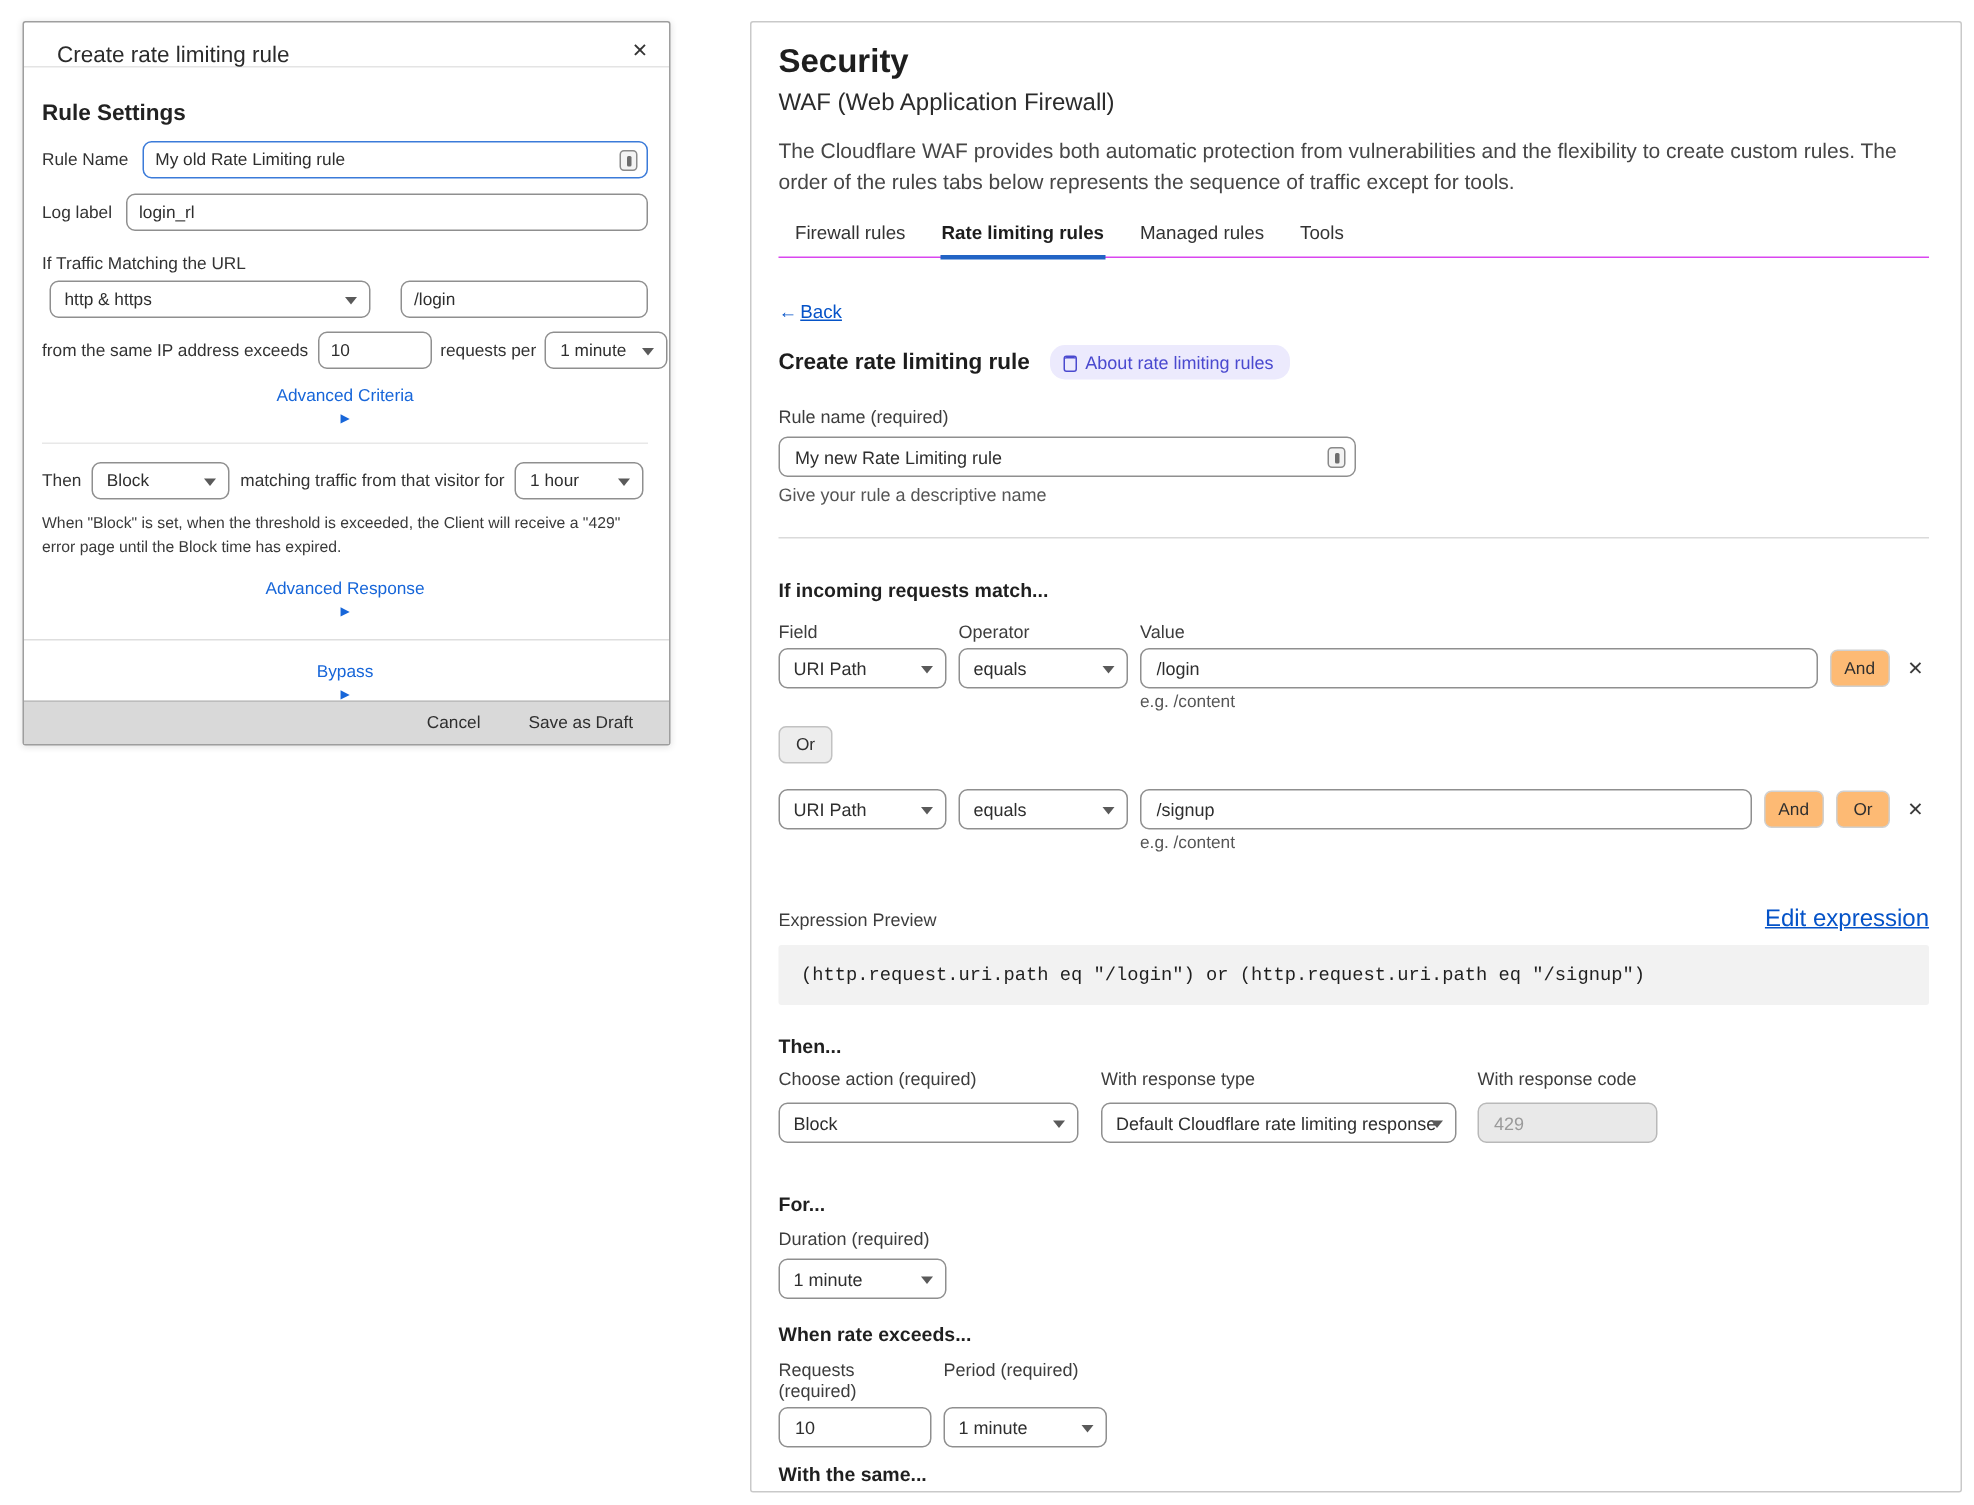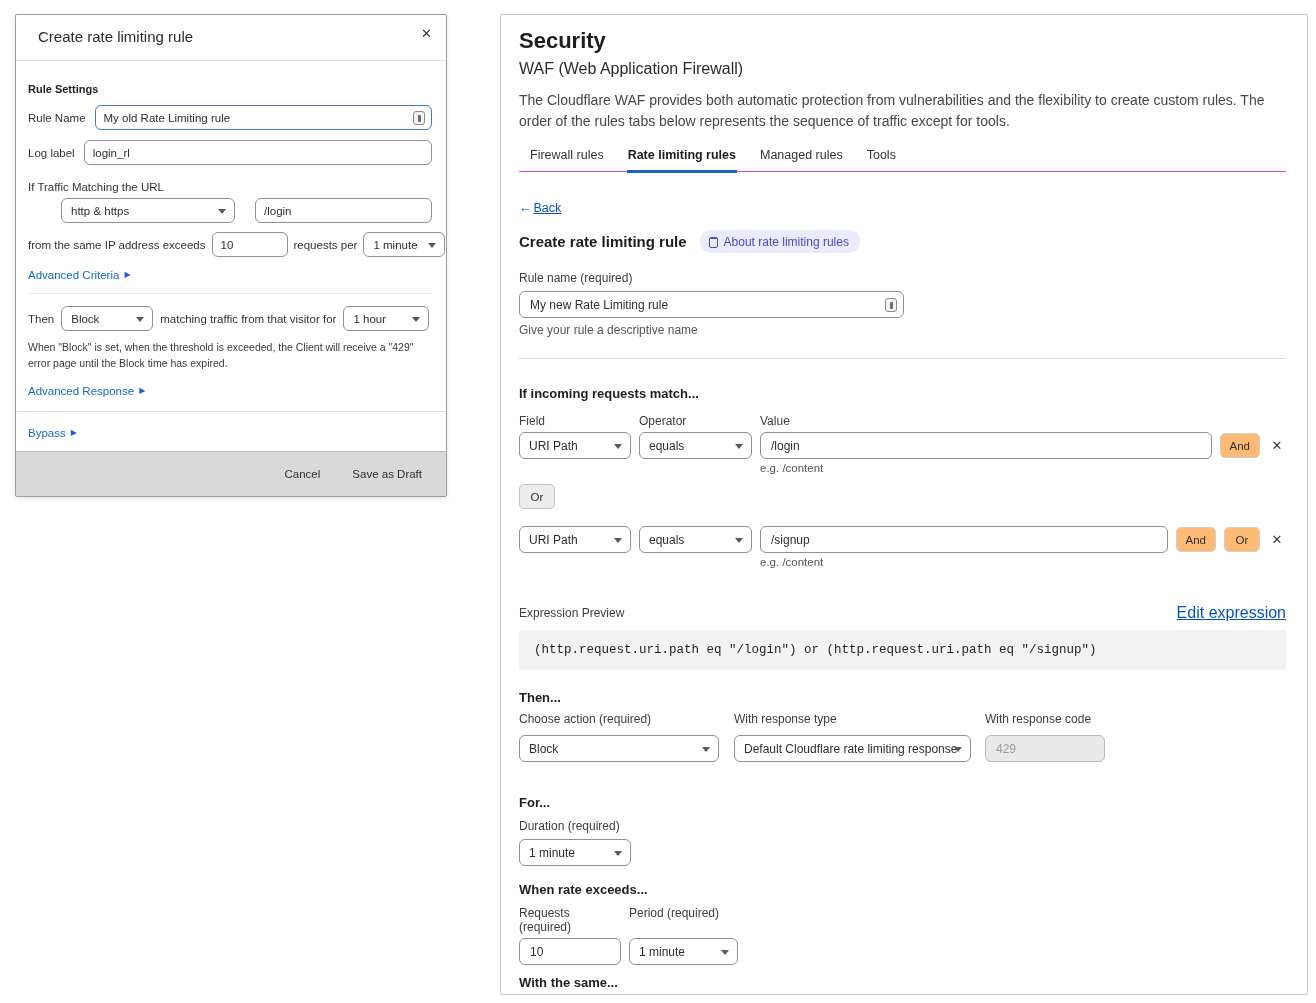--- a/index.html
+++ b/index.html
@@ -19,21 +19,21 @@
     background: #fff;
     border: 1.5px solid #9e9e9e;
     border-radius: 2px;
     box-shadow: 0 1px 5px rgba(0,0,0,.12);
     display: flex; flex-direction: column;
   }
   .modal-header { position: relative; height: 46px; border-bottom: 1px solid #e4e4e4; }
   .modal-title { position:absolute; left:22px; top:13px; font-size:15px; font-weight:400; color:#2b2b2b; }
   .modal-close { position:absolute; right:14px; top:11px; font-size:13px; color:#333; cursor:pointer; }
   .modal-body { flex:1; padding: 22px 14px 0 12px; font-size: 11.5px; color:#333; }
-  .m-bold { font-weight: bold; font-size: 11px; color:#222; }
+  .m-bold { font-weight: bold; font-size: 15px; color:#222; }
   .m-row { display:flex; align-items:center; margin-top:10px; }
   .m-row label { margin-right: 9px; white-space: nowrap; }
   .m-input-wrap { position: relative; flex: 1; }
   .m-input, .m-num {
     width: 100%; height: 25px;
     border: 1px solid #8f8f8f; border-radius: 6px;
     padding: 0 8px; font-size: 11.5px; color:#2e2e2e;
     font-family: "Liberation Sans", sans-serif;
     background: #fff; outline: none;
   }
@@ -46,26 +46,26 @@
   .m-sec-label { margin-top: 16px; }
   .m-selects { display:flex; gap:20px; margin-top:5px; margin-left:5px; }
   .select {
     position:relative; display:flex; align-items:center;
     height:25px; border:1px solid #8f8f8f; border-radius:6px;
     padding:0 22px 0 9px; background:#fff; font-size:11.5px; color:#2e2e2e;
     white-space:nowrap; cursor:pointer;
   }
   .caret-down { position:absolute; right:8px; top:50%; margin-top:-2px;
     width:0; height:0; border-left:4px solid transparent; border-right:4px solid transparent; border-top:5px solid #5a5a5a; }
-  .m-scheme { width:174px;margin-left:28px; }
+  .m-scheme { width:214px; }
   .m-url { flex:1; }
   .m-threshold { display:flex; align-items:center; gap:6px; margin-top:9px; white-space:nowrap; }
   .m-threshold .m-num { width:76px; flex:0 0 auto; }
   .m-period { width:82px; flex:0 0 auto; }
-  .m-link { margin-top:12px; color:#1766d9; font-size:11.5px; cursor:pointer; display:flex; align-items:center; gap:5px; }
+  .m-link { margin-top:12px; color:#1766d9; font-size:11.5px; cursor:pointer; display:flex; align-items:center; gap:5px;flex-direction:column; }
   .m-link .tri { font-size:8px; line-height:1; }
   .m-div { border:0; border-top:1px solid #e8e8e8; margin:12px 0 0; }
   .m-div-full { border:0; border-top:1px solid #dedede; margin:14px -14px 0 -12px; }
   .m-then { display:flex; align-items:center; gap:7px; margin-top:12px; white-space:nowrap; }
   .m-action { width:92px; flex:0 0 auto; }
   .m-ban { width:86px; flex:0 0 auto; }
   .m-note { margin-top:8px; font-size:10.5px; line-height:1.55; color:#3a3a3a; }
   .modal-footer {
     height:45px; background:#d9d9d9; border-top:1px solid #bdbdbd;
     display:flex; align-items:center; justify-content:flex-end; gap:32px;

